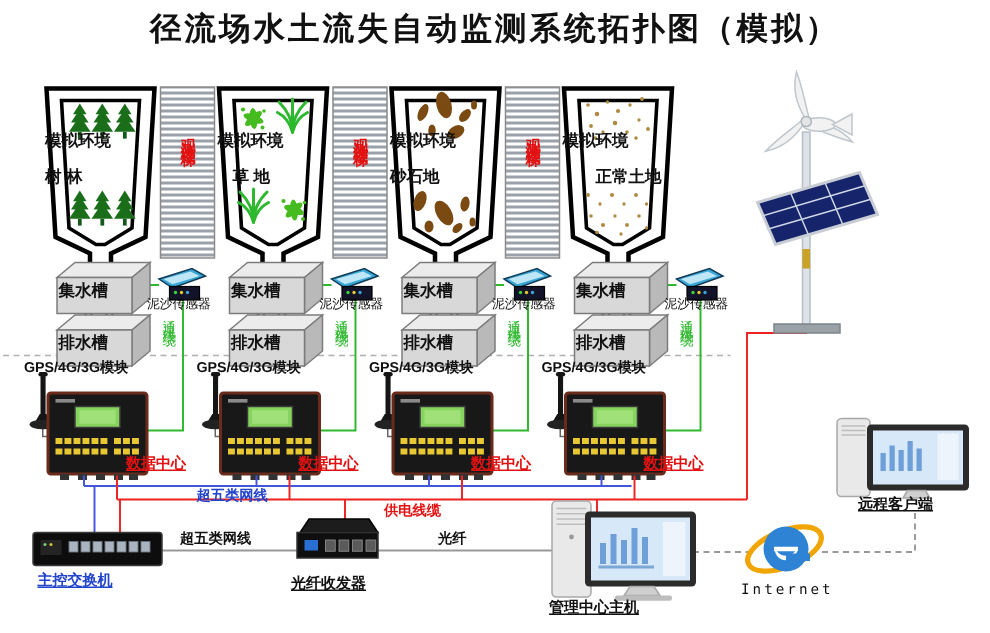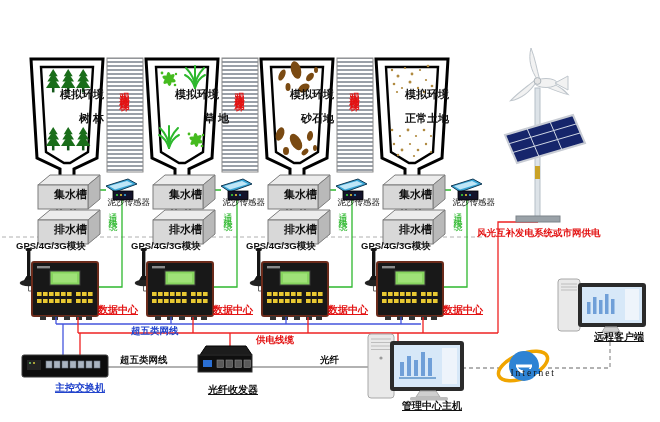--- a/index.html
+++ b/index.html
@@ -1,20 +1,20 @@
 <!DOCTYPE html>
 <html><head>
 <meta charset="utf-8">
 <style>
   html,body{margin:0;padding:0;background:#fff;}
   #stage{position:relative;width:660px;height:422px;background:#fff;overflow:hidden;
          font-family:"Liberation Sans",sans-serif;}
   #stage svg{position:absolute;left:0;top:0;}
   .lbl{position:absolute;white-space:nowrap;color:#111;line-height:1.1;}
-  .c{text-align:right;}
+  .c{text-align:left;}
   .b{font-weight:bold;}
   .red{color:#e31212;}
   .blue{color:#2244cc;}
   .green{color:#2eb82e;}
   .v{writing-mode:vertical-rl;text-orientation:upright;letter-spacing:3px;}
   .title{font-family:"Liberation Serif",serif;font-size:21px;font-weight:bold;
          letter-spacing:2px;width:660px;text-align:center;top:8px;left:0;}
   .env{font-size:11px;}
   .boxlbl{font-size:11px;}
   .small{font-size:8.5px;}
@@ -337,20 +337,21 @@
       </g>
       <circle cx="537.5" cy="81" r="3.4" fill="#e5e5e5" stroke="#aeb6bc"></circle>
     </g>
     <g>
       <polygon points="505,135 573,115 585,143 517,163" fill="#16256b" stroke="#c8ccd4" stroke-width="2"></polygon>
       <path d="M527,128.5 L539,156.7 M550,121.8 L562,150 M508,144 L576,124 M511,153 L580,133" stroke="#cfd6e4" stroke-width="1" fill="none"></path>
     </g>
   </g>
 </svg>
 
+<div class="lbl title">径流场水土流失自动监测系统拓扑图（模拟）</div>
 
 <div class="lbl env b c" style="left:30px;top:88px;width:74px;">模拟环境</div>
 <div class="lbl env b c" style="left:30px;top:112px;width:74px;">树 林</div>
 <div class="lbl boxlbl b c" style="left:39px;top:188px;width:48px;">集水槽</div>
 <div class="lbl small c" style="left:98px;top:198px;width:52px;">泥沙传感器</div>
 <div class="lbl boxlbl b c" style="left:39px;top:223px;width:48px;">排水槽</div>
 <div class="lbl mid b" style="left:16px;top:241px;">GPS/4G/3G模块</div>
 <div class="lbl dev b red c" style="left:84px;top:304px;width:54px;">数据中心</div>
 <div class="lbl v green" style="left:107px;top:206px;font-size:9px;">通讯线缆</div>
 
@@ -366,37 +367,36 @@
 <div class="lbl env b c" style="left:260px;top:88px;width:74px;">模拟环境</div>
 <div class="lbl env b c" style="left:260px;top:112px;width:74px;">砂石地</div>
 <div class="lbl boxlbl b c" style="left:269px;top:188px;width:48px;">集水槽</div>
 <div class="lbl small c" style="left:328px;top:198px;width:52px;">泥沙传感器</div>
 <div class="lbl boxlbl b c" style="left:269px;top:223px;width:48px;">排水槽</div>
 <div class="lbl mid b" style="left:246px;top:241px;">GPS/4G/3G模块</div>
 <div class="lbl dev b red c" style="left:314px;top:304px;width:54px;">数据中心</div>
 <div class="lbl v green" style="left:337px;top:206px;font-size:9px;">通讯线缆</div>
 
 <div class="lbl env b c" style="left:375px;top:88px;width:74px;">模拟环境</div>
-<div class="lbl env b c" style="left:375px;top:112px;width:74px;">正常土地</div>
+<div class="lbl env b c" style="left:375px;top:112px;width:74px;padding-left:22px;">正常土地</div>
 <div class="lbl boxlbl b c" style="left:384px;top:188px;width:48px;">集水槽</div>
 <div class="lbl small c" style="left:443px;top:198px;width:52px;">泥沙传感器</div>
 <div class="lbl boxlbl b c" style="left:384px;top:223px;width:48px;">排水槽</div>
 <div class="lbl mid b" style="left:361px;top:241px;">GPS/4G/3G模块</div>
 <div class="lbl dev b red c" style="left:429px;top:304px;width:54px;">数据中心</div>
 <div class="lbl v green" style="left:452px;top:206px;font-size:9px;">通讯线缆</div>
 
 <div class="lbl v b red" style="left:119px;top:84px;font-size:10px;">观测楼梯</div>
 <div class="lbl v b red" style="left:234px;top:84px;font-size:10px;">观测楼梯</div>
 <div class="lbl v b red" style="left:349px;top:84px;font-size:10px;">观测楼梯</div>
 
 <div class="lbl mid b blue" style="left:131px;top:326px;">超五类网线</div>
 <div class="lbl mid b red" style="left:256px;top:336px;font-family:Liberation Mono, monospace;">供电线缆</div>
 <div class="lbl mid b" style="left:120px;top:355px;">超五类网线</div>
-<div class="lbl mid b" style="left:292px;top:355px;margin-left:28px;">光纤</div>
-<div class="lbl mid b red" style="left:477px;top:228px;">风光互补发电系统或市网供电</div>
+<div class="lbl mid b" style="left:292px;top:355px;">光纤</div>
 
 <div class="lbl dev b blue c" style="left:25px;top:382px;width:80px;">主控交换机</div>
 <div class="lbl dev b c" style="left:194px;top:384px;width:64px;">光纤收发器</div>
 <div class="lbl dev b c" style="left:366px;top:400px;width:96px;">管理中心主机</div>
-<div class="lbl mono c" style="left:494px;top:368px;width:62px;font-family:Liberation Serif, serif;">Internet</div>
+<div class="lbl mono c" style="left:494px;top:389px;width:62px;">Internet</div>
 <div class="lbl dev b c" style="left:572px;top:331px;width:72px;">远程客户端</div>
 
 </div>
 
 </body></html>

